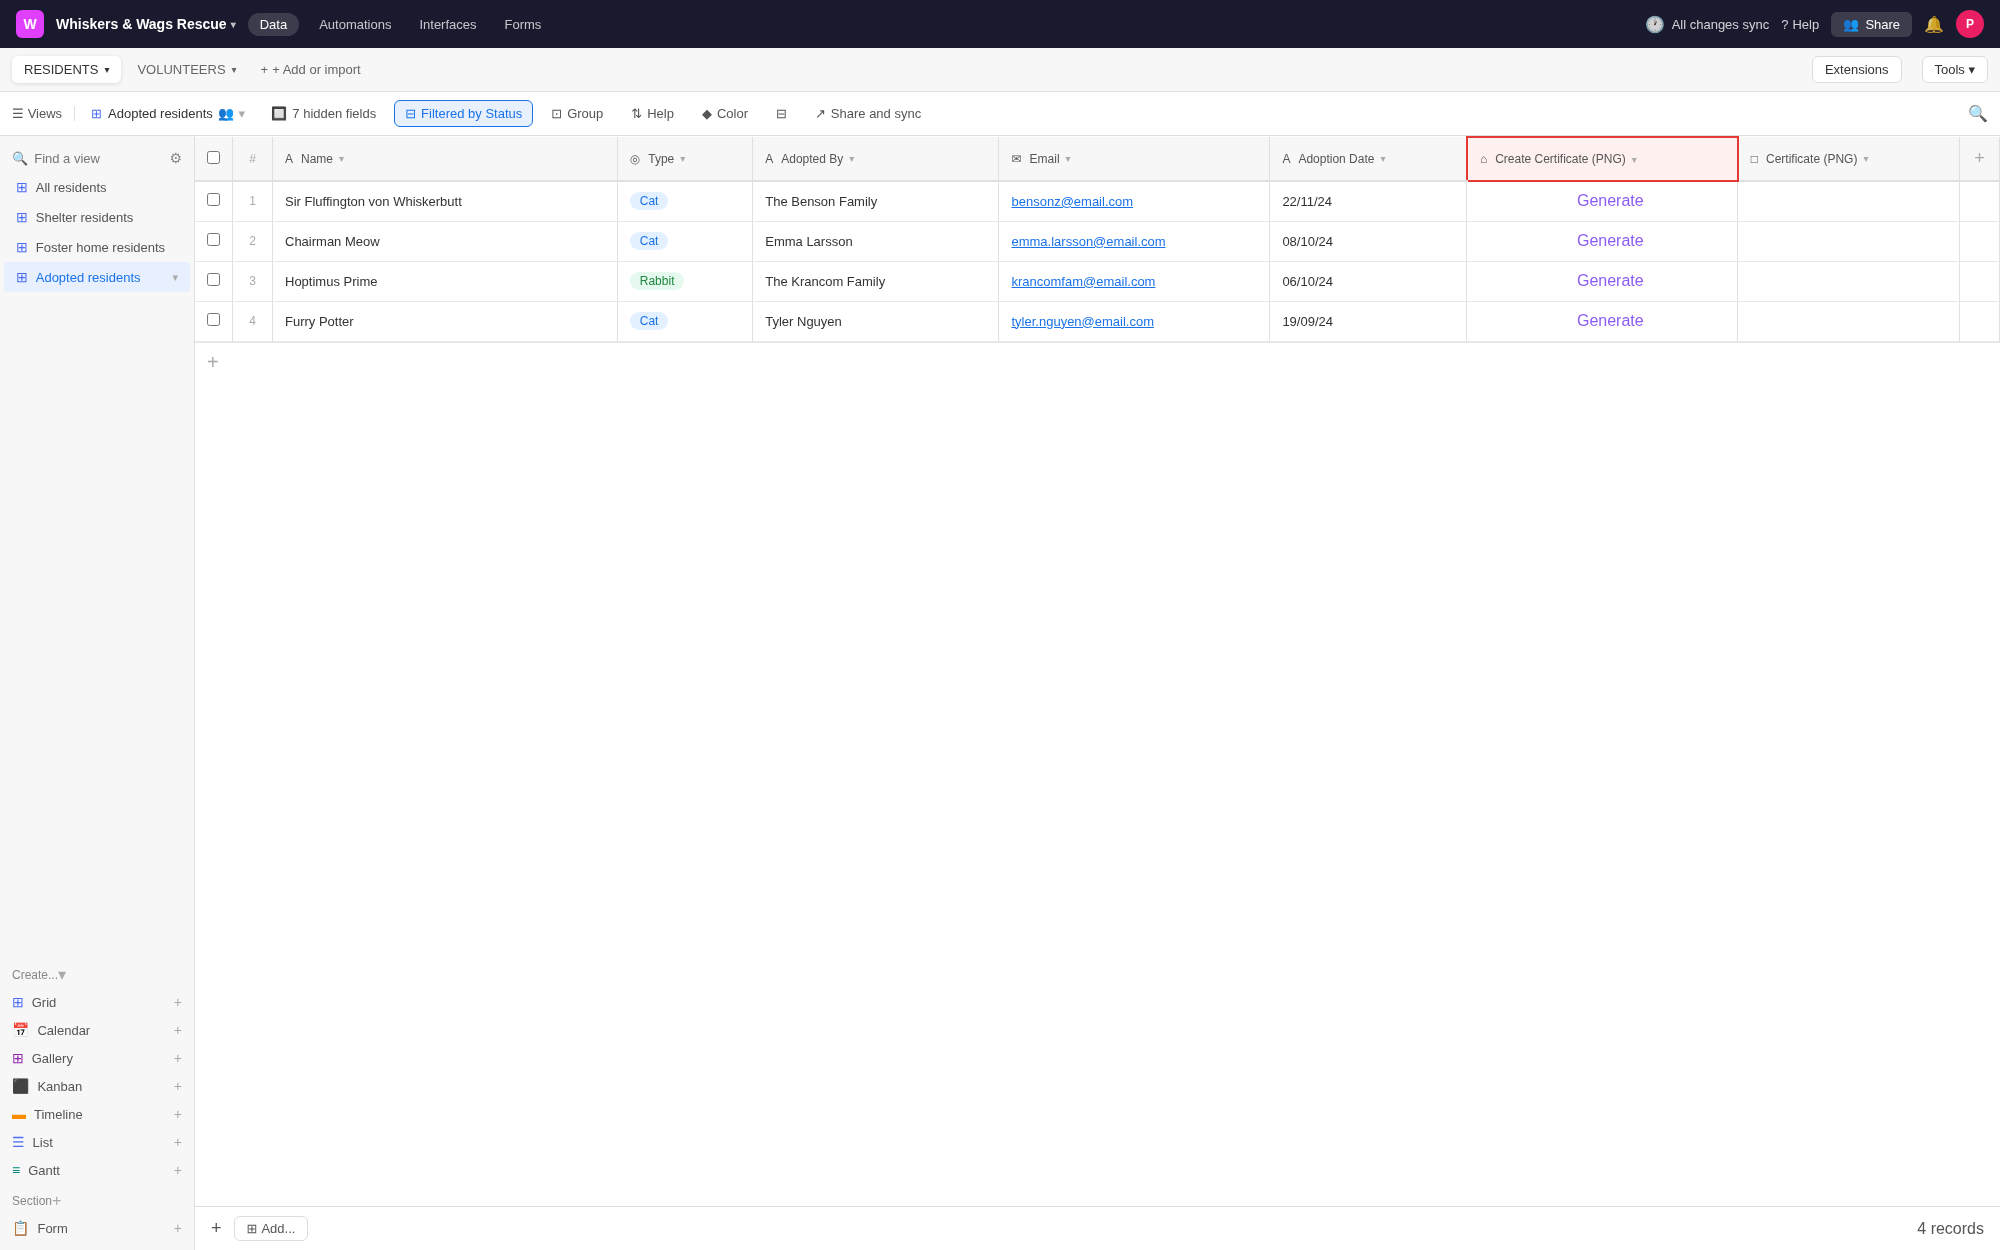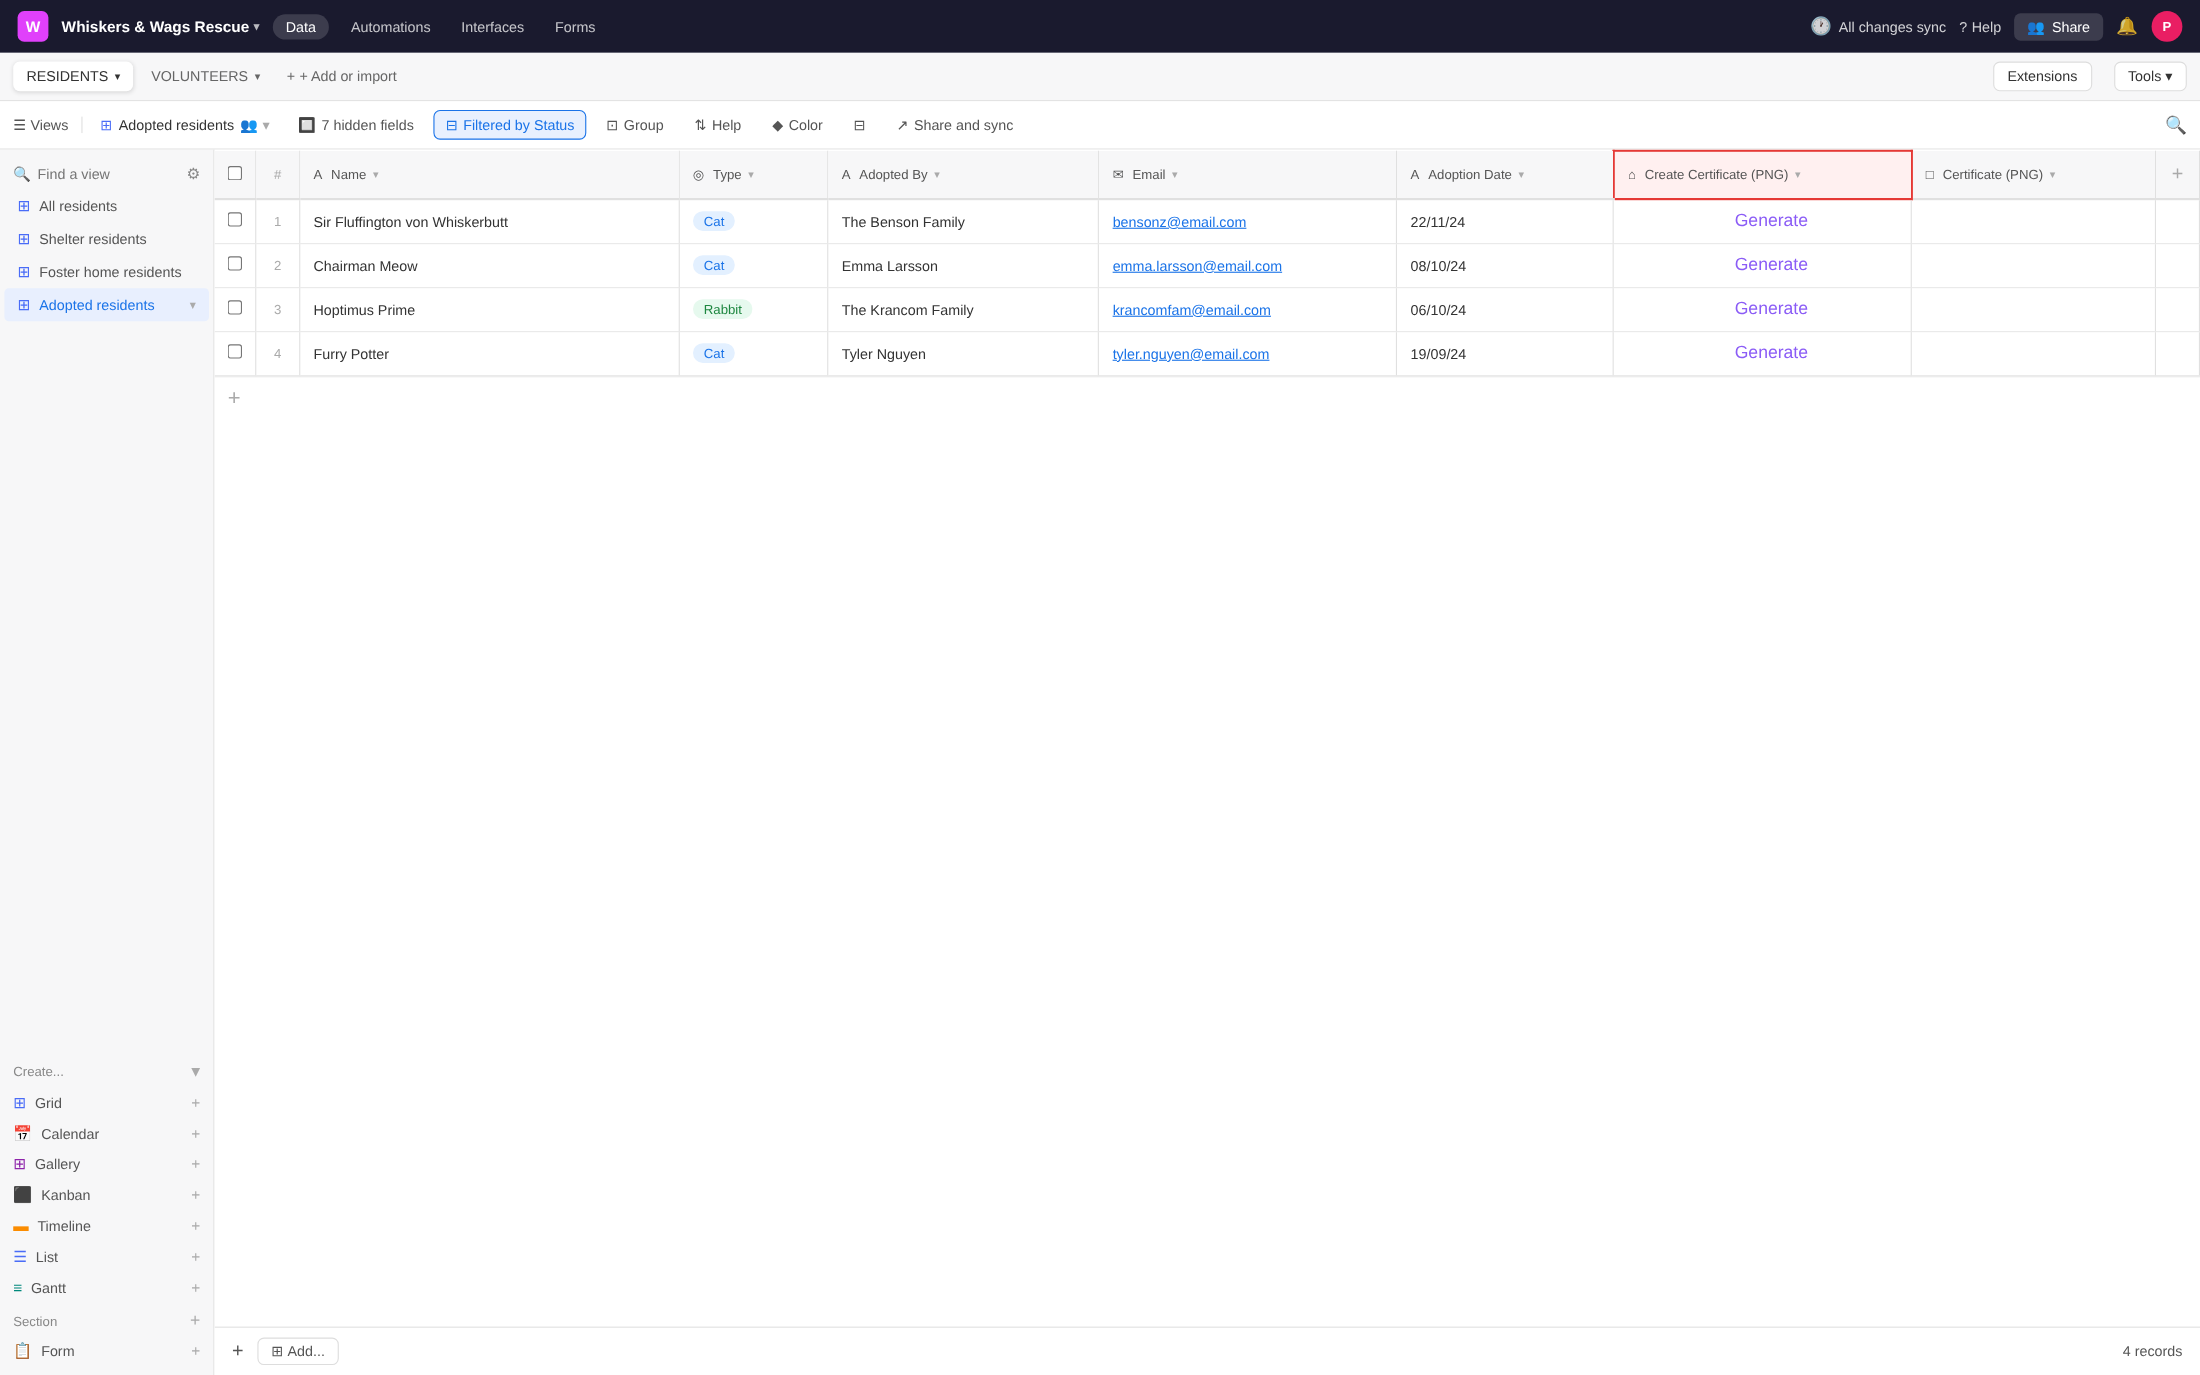--- a/index.html
+++ b/index.html
@@ -63,21 +63,21 @@
       display: flex; flex-direction: column; padding: 8px 0; overflow-y: auto; flex-shrink: 0;
     }
     .sidebar-search { display: flex; align-items: center; gap: 6px; padding: 6px 12px; color: #888; font-size: 13px; cursor: pointer; }
     .sidebar-search input { border: none; background: none; outline: none; font-size: 13px; color: #888; width: 100%; }
     .sidebar-gear { margin-left: auto; font-size: 14px; cursor: pointer; color: #888; }
     .sidebar-item { display: flex; align-items: center; gap: 8px; padding: 7px 12px; font-size: 13px; cursor: pointer; color: #555; border-radius: 4px; margin: 0 4px; }
     .sidebar-item.active { background: #e8effe; color: #1a73e8; font-weight: 500; }
     .sidebar-item.active .item-icon { color: #4a6cf7; }
     .sidebar-item .item-icon { font-size: 14px; }
     .sidebar-item .item-chevron { margin-left: auto; font-size: 11px; color: #aaa; }
-    .sidebar-section { padding: 8px 12px 4px; font-size: 12px; color: #888; font-weight: 500; display: flex; align-items: center; justify-content: space-between; }
+    .sidebar-section { padding: 8px 12px 4px; font-size: 12px; color: #888; font-weight: 500; display: flex; align-items: center; }
     .sidebar-section .plus { font-size: 16px; cursor: pointer; color: #aaa; }
     .sidebar-create-item { display: flex; align-items: center; gap: 8px; padding: 6px 12px; font-size: 13px; cursor: pointer; color: #555; }
     .sidebar-create-item .c-icon { font-size: 14px; }
     .sidebar-create-item .c-plus { margin-left: auto; font-size: 14px; color: #aaa; }
 
     
     .grid-area { flex: 1; display: flex; flex-direction: column; overflow: hidden; background: #fff; }
     .grid-table { flex: 1; overflow: auto; }
 
     table { border-collapse: collapse; width: 100%; min-width: 1200px; }
@@ -103,21 +103,21 @@
     .add-row { display: flex; align-items: center; gap: 6px; padding: 8px 12px; color: #aaa; font-size: 20px; cursor: pointer; border-top: 1px solid #e8e8e8; }
 
     
     .bottombar {
       display: flex; align-items: center; gap: 12px;
       height: 44px; background: #fff; border-top: 1px solid #e0e0e0;
       padding: 0 16px; font-size: 13px; color: #555;
     }
     .bottombar-add { display: flex; align-items: center; gap: 4px; cursor: pointer; color: #555; font-size: 18px; }
     .bottombar-adddots { display: flex; align-items: center; gap: 4px; cursor: pointer; color: #555; font-size: 13px; border: 1px solid #ddd; border-radius: 6px; padding: 4px 12px; }
-    .records-count { color: #555; font-size: 13px; }
+    .records-count { color: #555; font-size: 16px; }
 
     
     .icon-blue { color: #4a6cf7; }
     .icon-red { color: #e53935; }
     .icon-orange { color: #fb8c00; }
     .icon-green { color: #43a047; }
     .icon-teal { color: #00897b; }
     .icon-purple { color: #8e24aa; }
 
     .th-icon { margin-right: 4px; font-size: 12px; }

